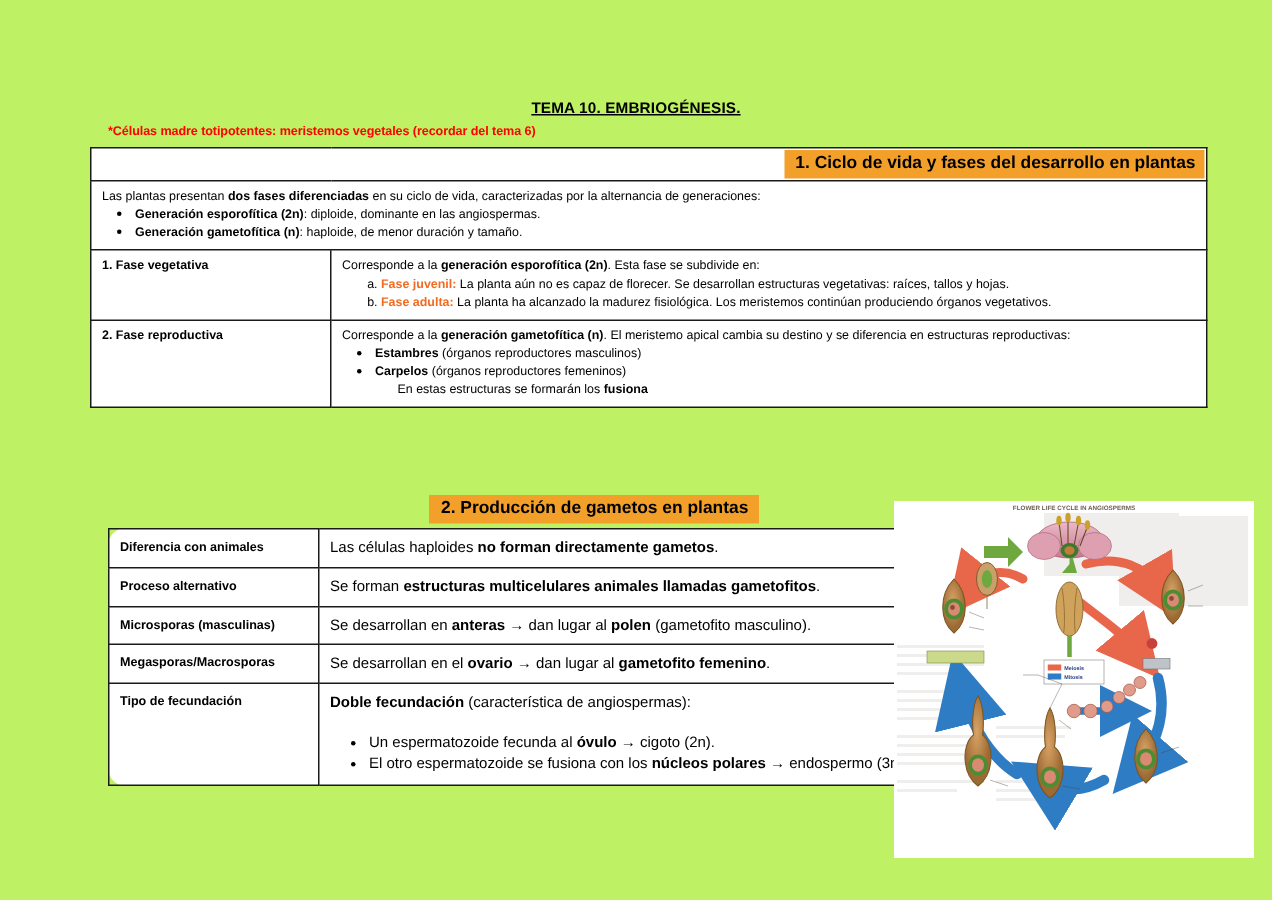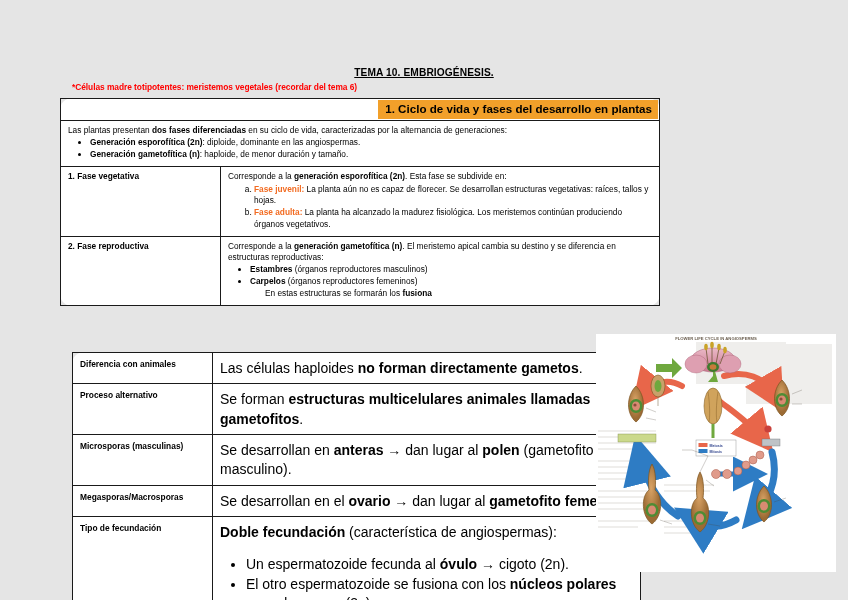--- a/index.html
+++ b/index.html
@@ -12,21 +12,21 @@
     width: 848px; height: 600px;
     font-family: "Liberation Sans", sans-serif;
     color: #000000;
     overflow: hidden;
     position: relative;
   }
   .page {
     position: absolute;
     left: 0; top: 0;
     width: 848px; height: 600px;
-    background: #e5e5e5;
+    background: #bef264;
     padding: 16px;
   }
 
   
   .doc-title-row {
     position: absolute;
     left: 0; top: 62px;
     width: 848px;
     text-align: center;
   }
@@ -62,21 +62,21 @@
     line-height: 1.38;
     color: #000;
   }
 
   
   .table1-wrap {
     position: absolute;
     left: 60px; top: 98px;
     width: 745px;
   }
-  table.t1 { width: 600px; border-radius: 12px; }
+  table.t1 { width: 745px; }
   .t1 .col-label { width: 160px; }
   .banner-cell {
     padding: 0 !important;
     border: 1.2px solid #1a1a1a !important;
     height: 22px;
   }
   .banner-inner {
     height: 100%;
     display: flex;
     align-items: center;
@@ -123,21 +123,21 @@
   
   .table2-wrap {
     position: absolute;
     left: 72px; top: 352px;
     width: 490px;
   }
   table.t2 { width: 569px; border-radius: 12px; }
   .t2 .col-label2 { width: 140px; }
   .t2 td { padding: 5px 6px 5px 8px; }
   .t2 .cell-label { font-weight: bold; font-size: 8.4px; padding-top: 6px; }
-  .t2 .cell-body { font-size: 14px; padding-top: 6px; }
+  .t2 .cell-body { font-size: 10px; padding-top: 6px; }
   .t2 ul.bullets { padding-left: 26px; margin-top: 13px; }
 
   
   .figure {
     position: absolute;
     left: 596px; top: 334px;
     width: 240px; height: 238px;
     overflow: hidden;
     background: #ffffff;
   }
@@ -205,20 +205,21 @@
               <li><b>Carpelos</b><span> (órganos reproductores femeninos)</span>
                 <span class="sub-note"><span>En estas estructuras se formarán los </span><b>fusiona</b></span>
               </li>
             </ul>
           </td>
         </tr>
       </tbody>
     </table>
   </div>
 
+  <div class="banner2">2. Producción de gametos en plantas</div>
 
   <div class="table2-wrap">
     <table class="doc-table t2">
       <colgroup>
           <col class="col-label2">
           <col>
         </colgroup>
       <tbody>
         <tr>
           <td class="cell-label">Diferencia con animales</td>

